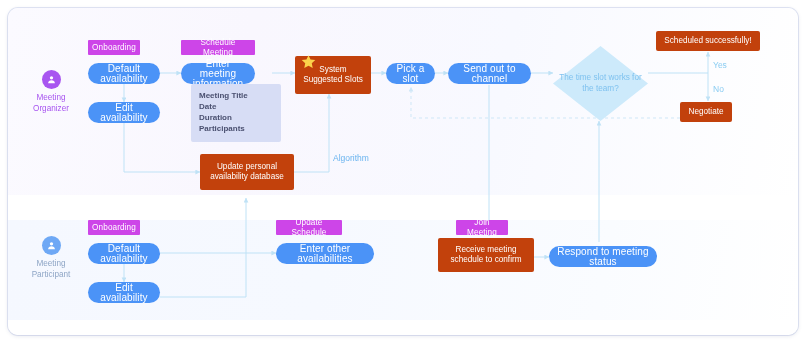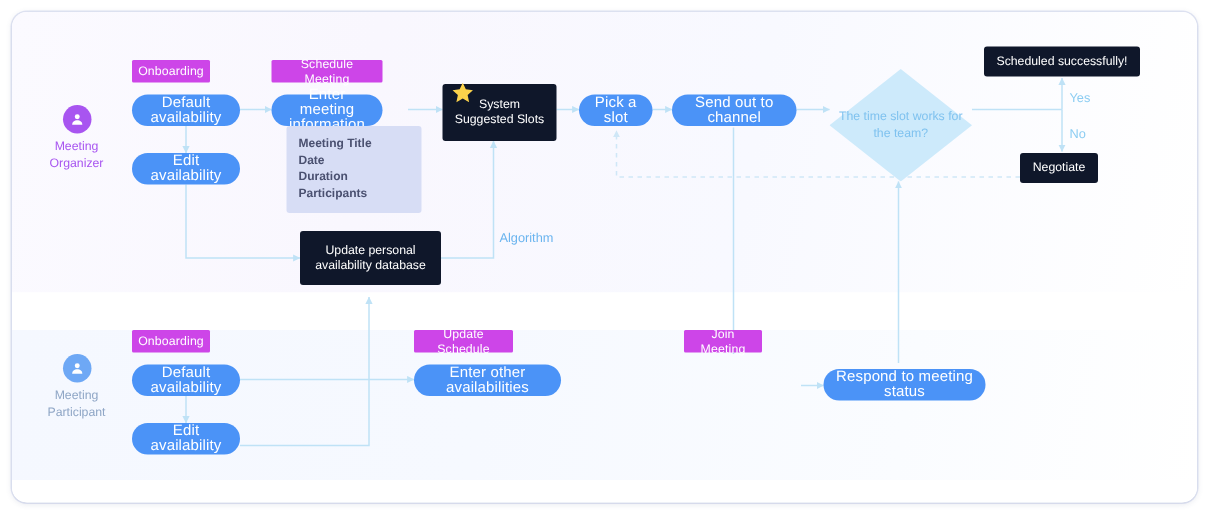--- a/index.html
+++ b/index.html
@@ -34,21 +34,21 @@
     background:#4b93f7;color:#ffffff;border-radius:999px;
     font-size:10px;line-height:10px;letter-spacing:.1px;
     padding:0 6px;
   }
   .tag{
     background:#cd45e8;color:#ffffff;
     font-size:8.2px;line-height:10px;letter-spacing:.1px;
     padding:0 5px;border-radius:1px;
   }
   .gbox{
-    background:#0f172a;color:#ffffff;
+    background:#c2410c;color:#ffffff;
     font-size:8.2px;line-height:10.5px;border-radius:2px;padding:0 4px;
   }
   .note{
     background:#d7ddf5;color:#4a5070;
     font-size:8px;line-height:11px;border-radius:2px;
     display:block;padding:6px 8px;text-align:left;
   }
   .diamond-wrap{position:absolute;}
   .diamond-shape{position:absolute;inset:0;}
   .diamond-label{
@@ -207,17 +207,18 @@
     <div class="node tag" style="left:268px;top:212px;width:66px;height:15px;">Update Schedule</div>
 
     <div class="node tag" style="left:448px;top:212px;width:52px;height:15px;">Join Meeting</div>
 
     <div class="node pill" style="left:80px;top:235px;width:72px;height:21px;">Default availability</div>
 
     <div class="node pill" style="left:80px;top:274px;width:72px;height:21px;">Edit availability</div>
 
     <div class="node pill" style="left:268px;top:235px;width:98px;height:21px;">Enter other availabilities</div>
 
+    <div class="node gbox" style="left:430px;top:230px;width:96px;height:34px;">Receive meeting schedule to confirm</div>
 
     <div class="node pill" style="left:541px;top:238px;width:108px;height:21px;">Respond to meeting status</div>
 
   </div>
 </div>
 
 </body></html>

